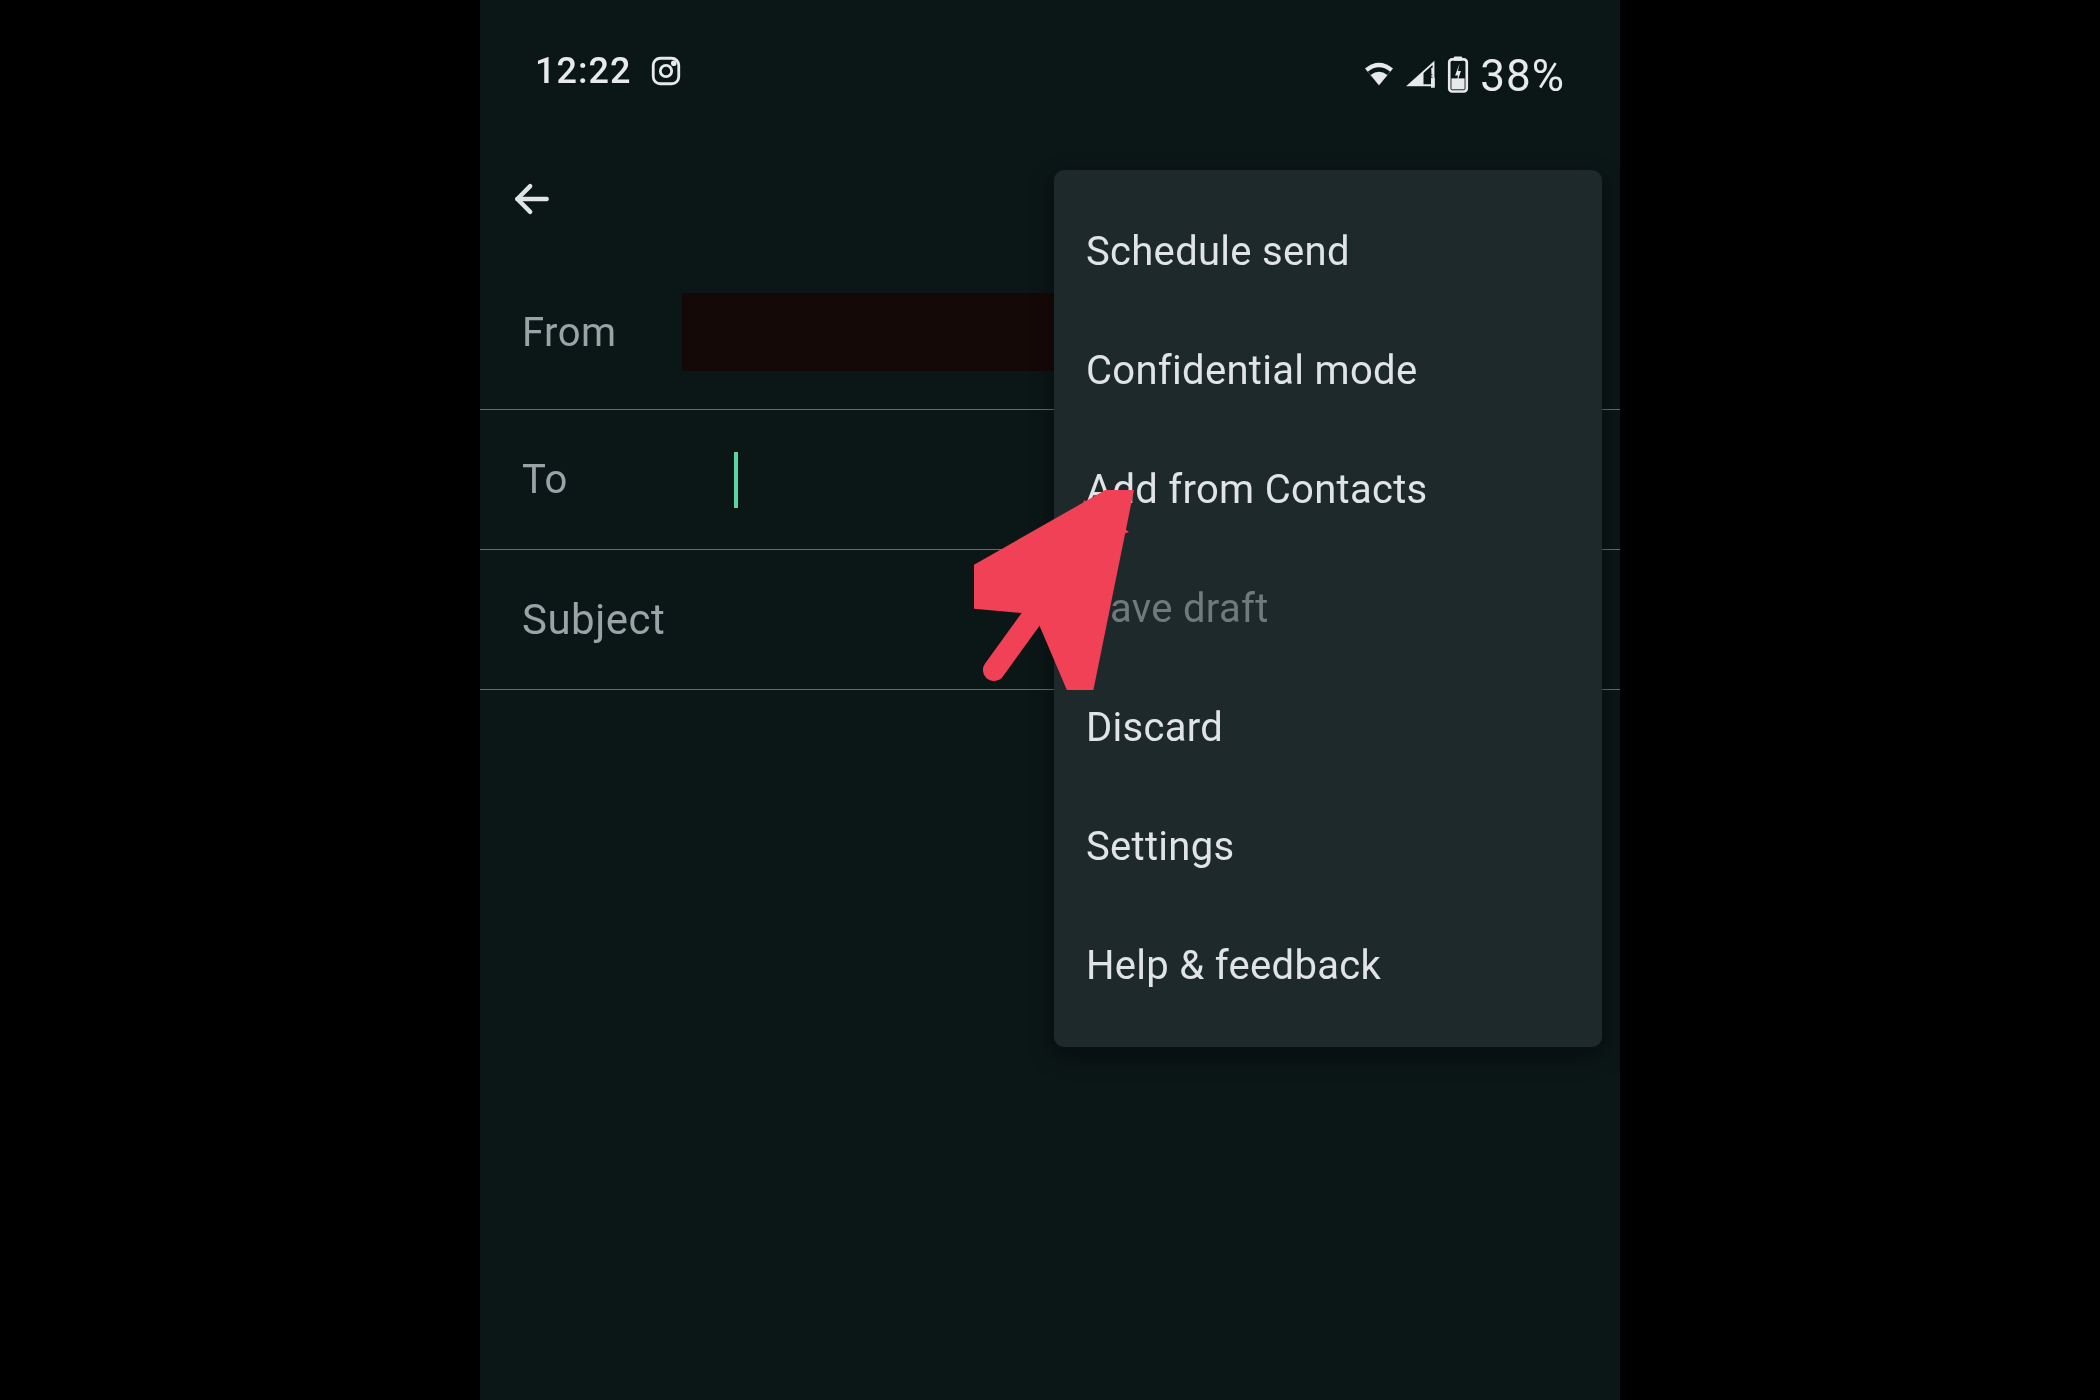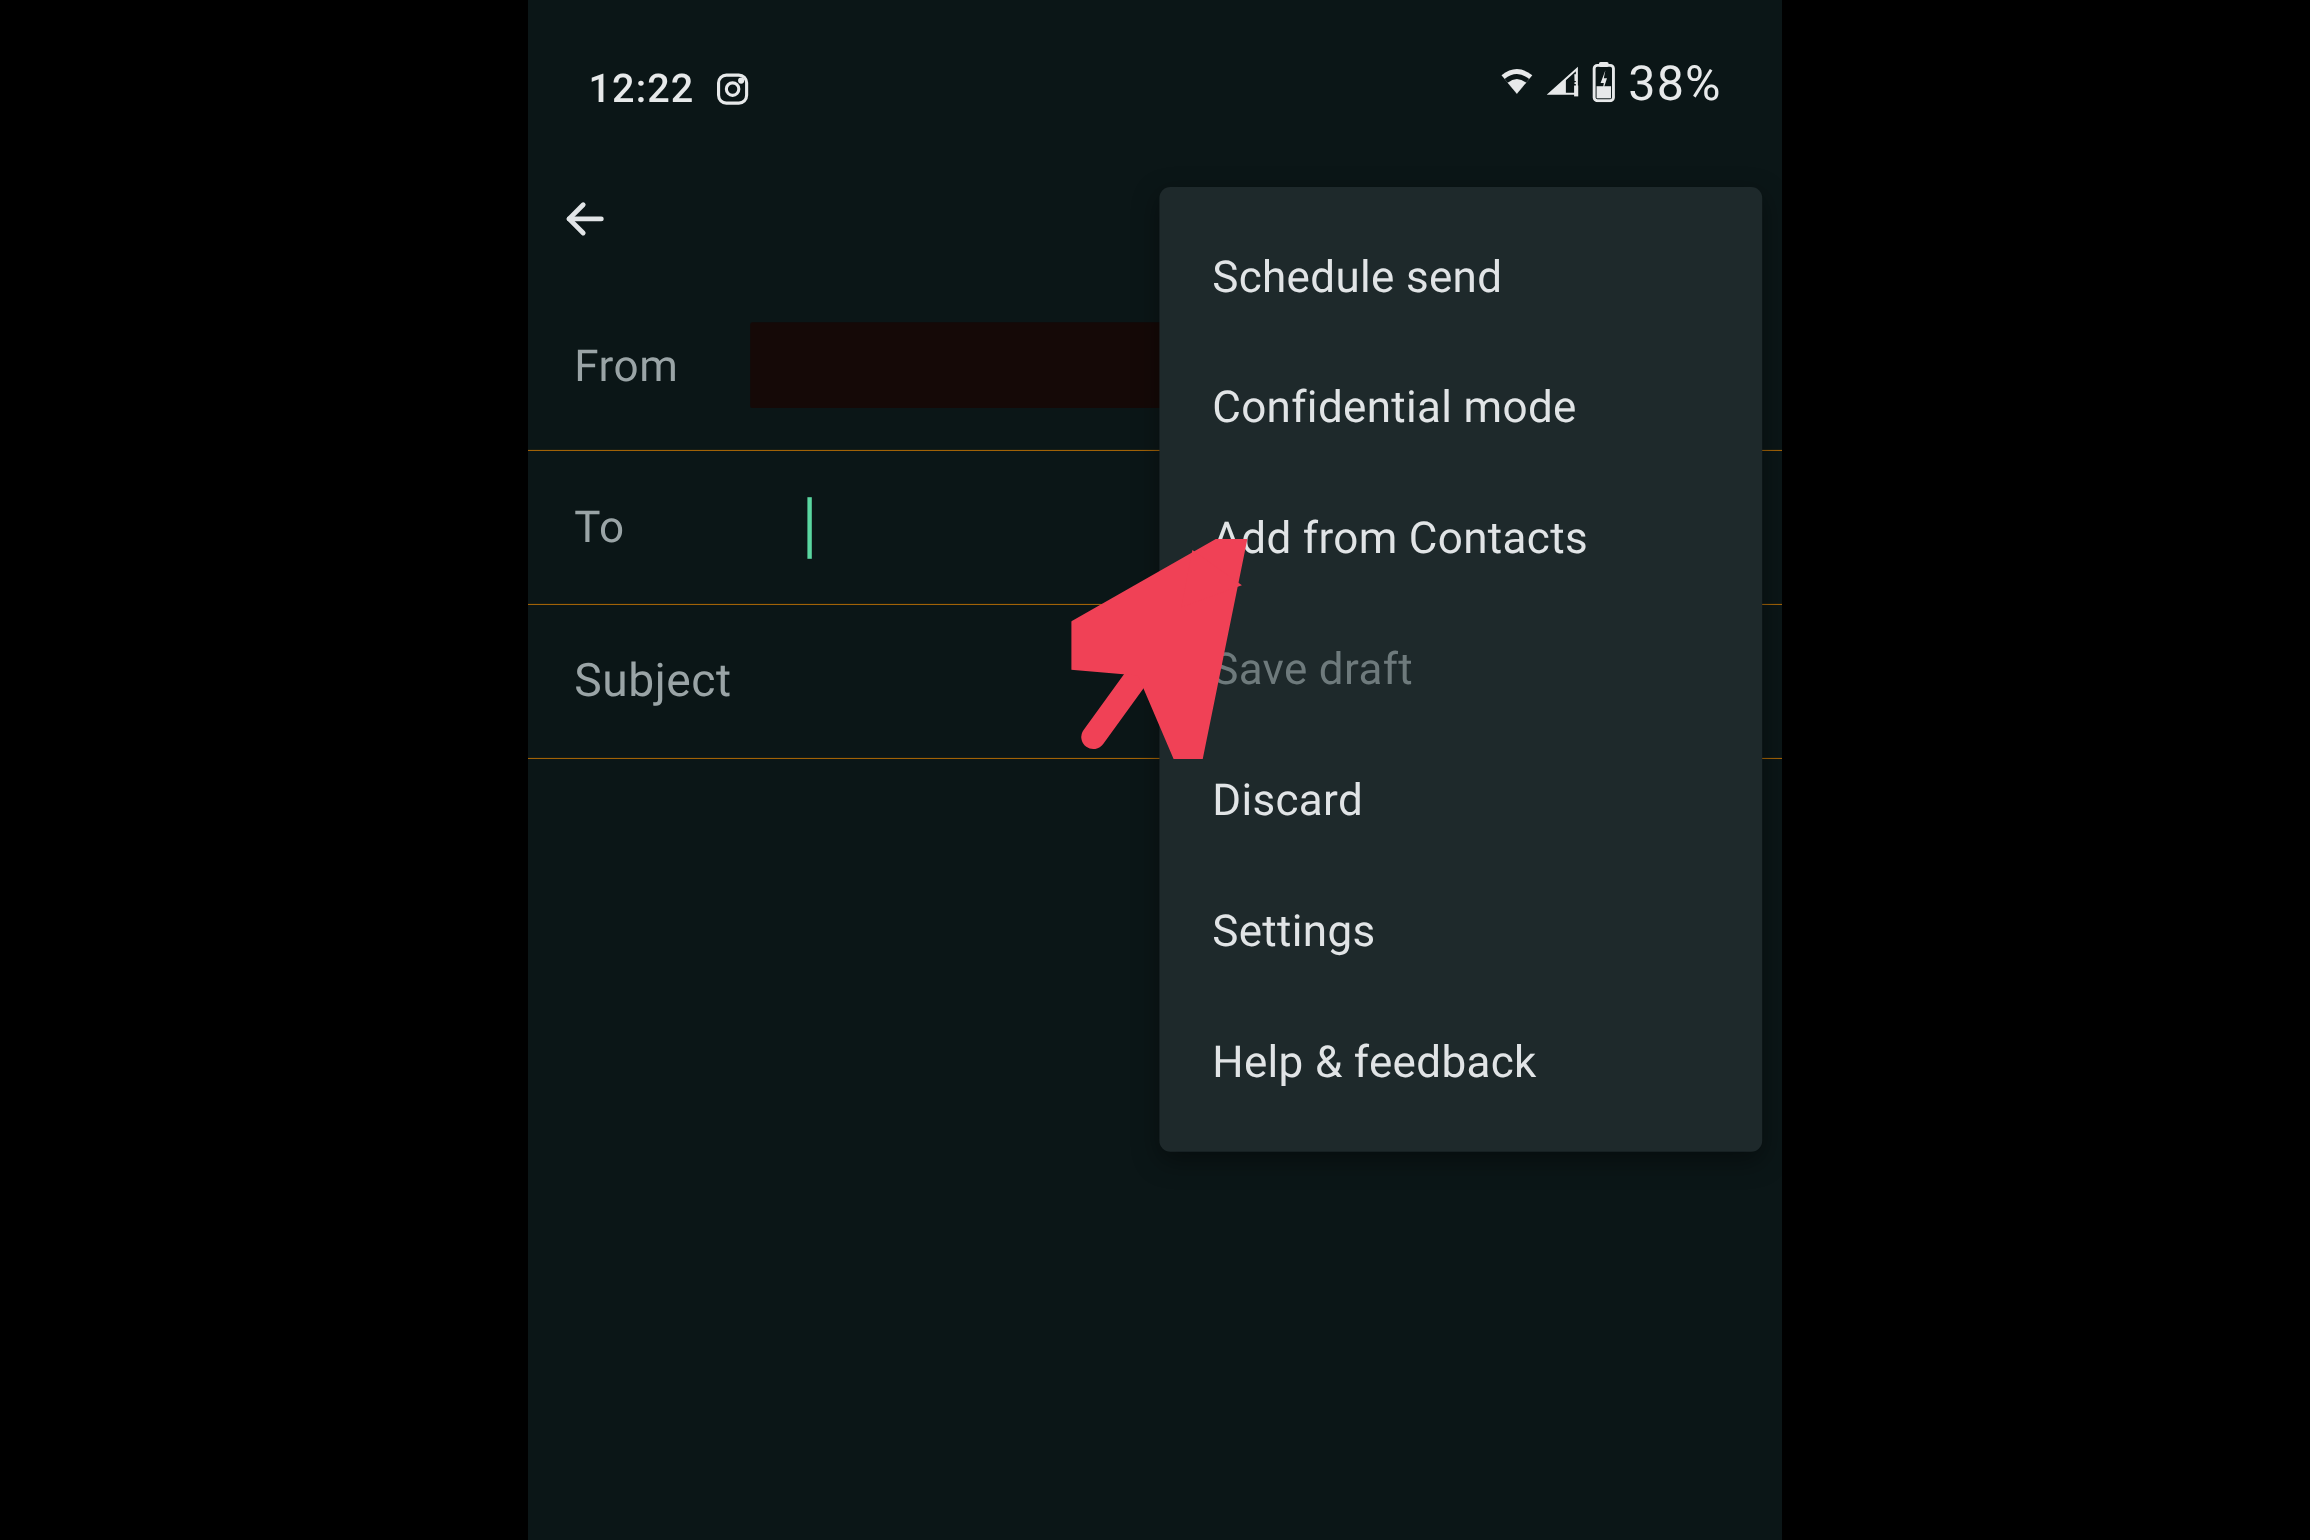--- a/index.html
+++ b/index.html
@@ -16,21 +16,21 @@
     .phone-screen {
       position: relative;
       width: 1140px;
       height: 1400px;
       background: #0b1617;
       margin-top: 0;
     }
     .status-bar {
       display: flex;
       justify-content: space-between;
-      align-items: flex-end;
+      align-items: flex-start;
       padding: 50px 55px 30px 55px;
       color: #e7e9ea;
     }
     .status-left {
       display: flex;
       align-items: center;
       gap: 18px;
     }
     .status-time {
       font-size: 36px;
@@ -106,21 +106,21 @@
       position: absolute;
       top: 170px;
       right: 18px;
       width: 548px;
       background: #1e292b;
       border-radius: 10px;
       box-shadow: 0 8px 24px rgba(0,0,0,0.4);
       padding: 22px 0;
     }
     .menu-item {
-      padding: 36px 48px;
+      padding: 36px 32px;
       font-size: 40px;
       color: #e1e4e6;
       font-weight: 400;
       cursor: pointer;
       letter-spacing: 0.3px;
     }
     .menu-item.disabled {
       color: #6e7a7c;
       cursor: default;
     }

